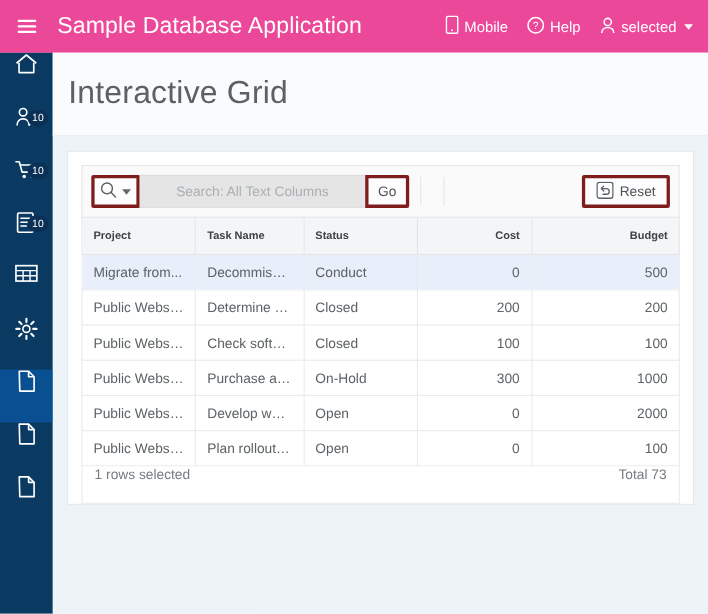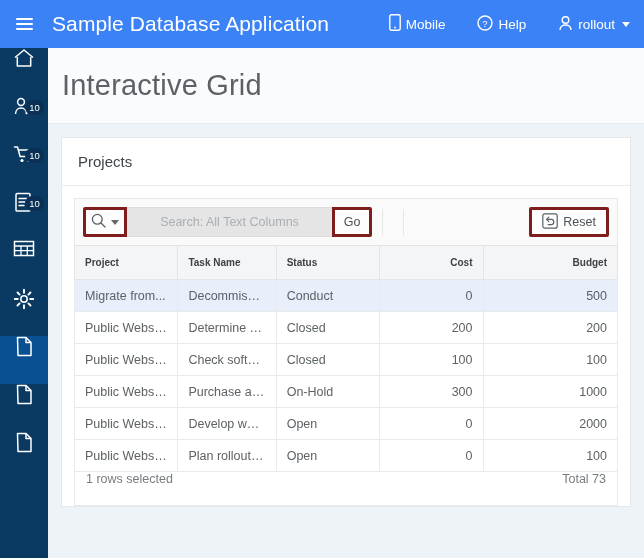--- a/index.html
+++ b/index.html
@@ -14,40 +14,40 @@
   #app {
     position: relative;
     width: 644px; height: 558px;
     background: #eef3f7;
   }
 
   
   .topbar {
     position: absolute; left: 0; top: 0;
     width: 644px; height: 48px;
-    background: #3b82f6;
+    background: #ec4899;
     display: flex; align-items: center;
     color: #ffffff;
   }
   .hamburger {
     width: 48px; height: 48px;
     display: flex; flex-direction: column;
     align-items: center; justify-content: center;
     gap: 3px; cursor: pointer;
   }
   .hamburger i {
     display: block; width: 17px; height: 2px; background: #ffffff; border-radius: 1px;
   }
   .app-title {
     font-size: 21px; font-weight: 400; letter-spacing: 0.1px;
     color: #ffffff; margin-left: 4px; white-space: nowrap;
   }
   .topbar-right {
     margin-left: auto; display: flex; align-items: center;
-    gap: 32px; padding-right: 14px;
+    gap: 17px; padding-right: 14px;
   }
   .tb-item {
     display: flex; align-items: center; gap: 5px;
     font-size: 13.5px; color: #ffffff; cursor: pointer; white-space: nowrap;
   }
   .caret-d {
     width: 0; height: 0; margin-left: 2px;
     border-left: 4.5px solid transparent;
     border-right: 4.5px solid transparent;
     border-top: 5.5px solid #ffffff;
@@ -241,21 +241,21 @@
         <span>Help</span>
       </div>
 
       <div class="tb-item">
         <span>
           <svg width="15" height="16" viewBox="0 0 15 16">
             <circle cx="7.5" cy="5" r="3.3" fill="none" stroke="#ffffff" stroke-width="1.4"></circle>
             <path d="M2 15c0-3.2 2.5-5 5.5-5s5.5 1.8 5.5 5" fill="none" stroke="#ffffff" stroke-width="1.4"></path>
           </svg>
         </span>
-        <span>rollout</span>
+        <span>selected</span>
         <span class="caret-d"></span>
       </div>
 
     </div>
   </div>
 
   <div class="sidebar">
 
     <div class="nav-item">
       <span>
@@ -346,23 +346,20 @@
   </div>
 
   <div class="content">
 
     <div class="page-head">
       <div class="page-title">Interactive Grid</div>
     </div>
 
     <div class="region">
 
-      <div class="region-head">
-        <div class="region-title">Projects</div>
-      </div>
 
       <div class="region-body">
 
         <div class="ig-toolbar">
 
           <div class="search-group">
             <div class="btn search-icon-btn">
               <span>
                 <svg width="15" height="15" viewBox="0 0 15 15">
                   <circle cx="6.3" cy="6.3" r="4.9" fill="none" stroke="#5a6065" stroke-width="1.3"></circle>

